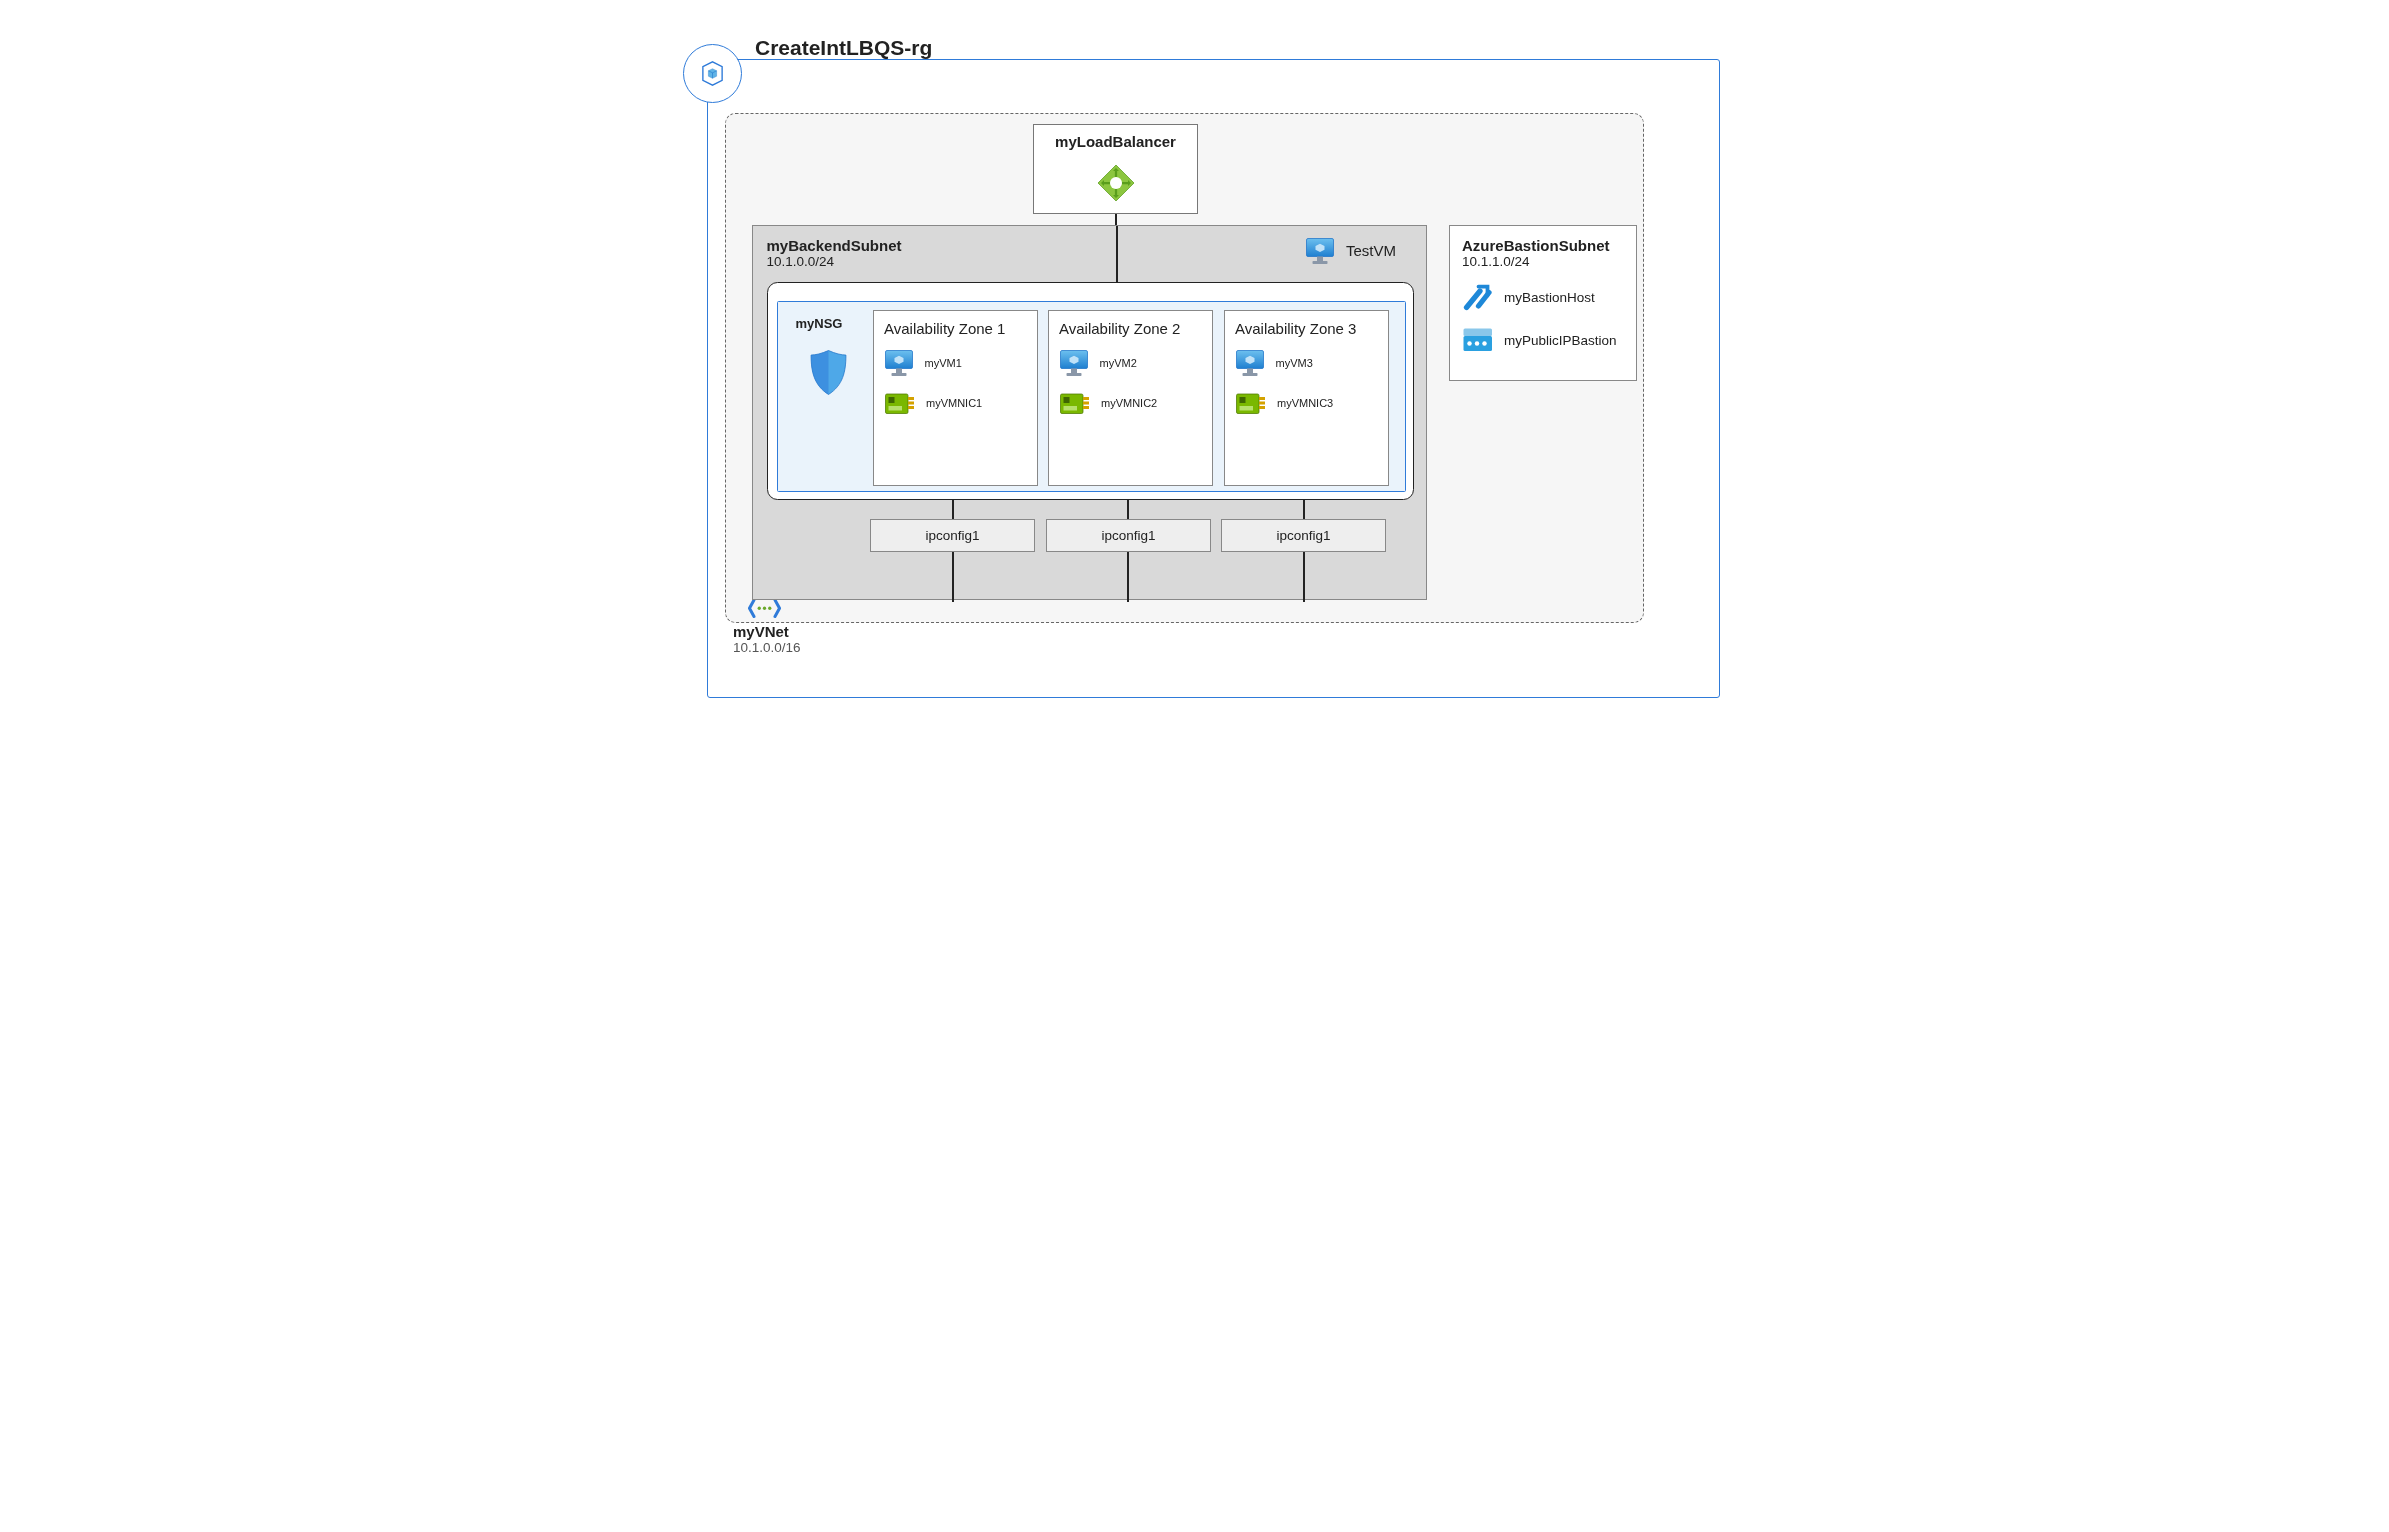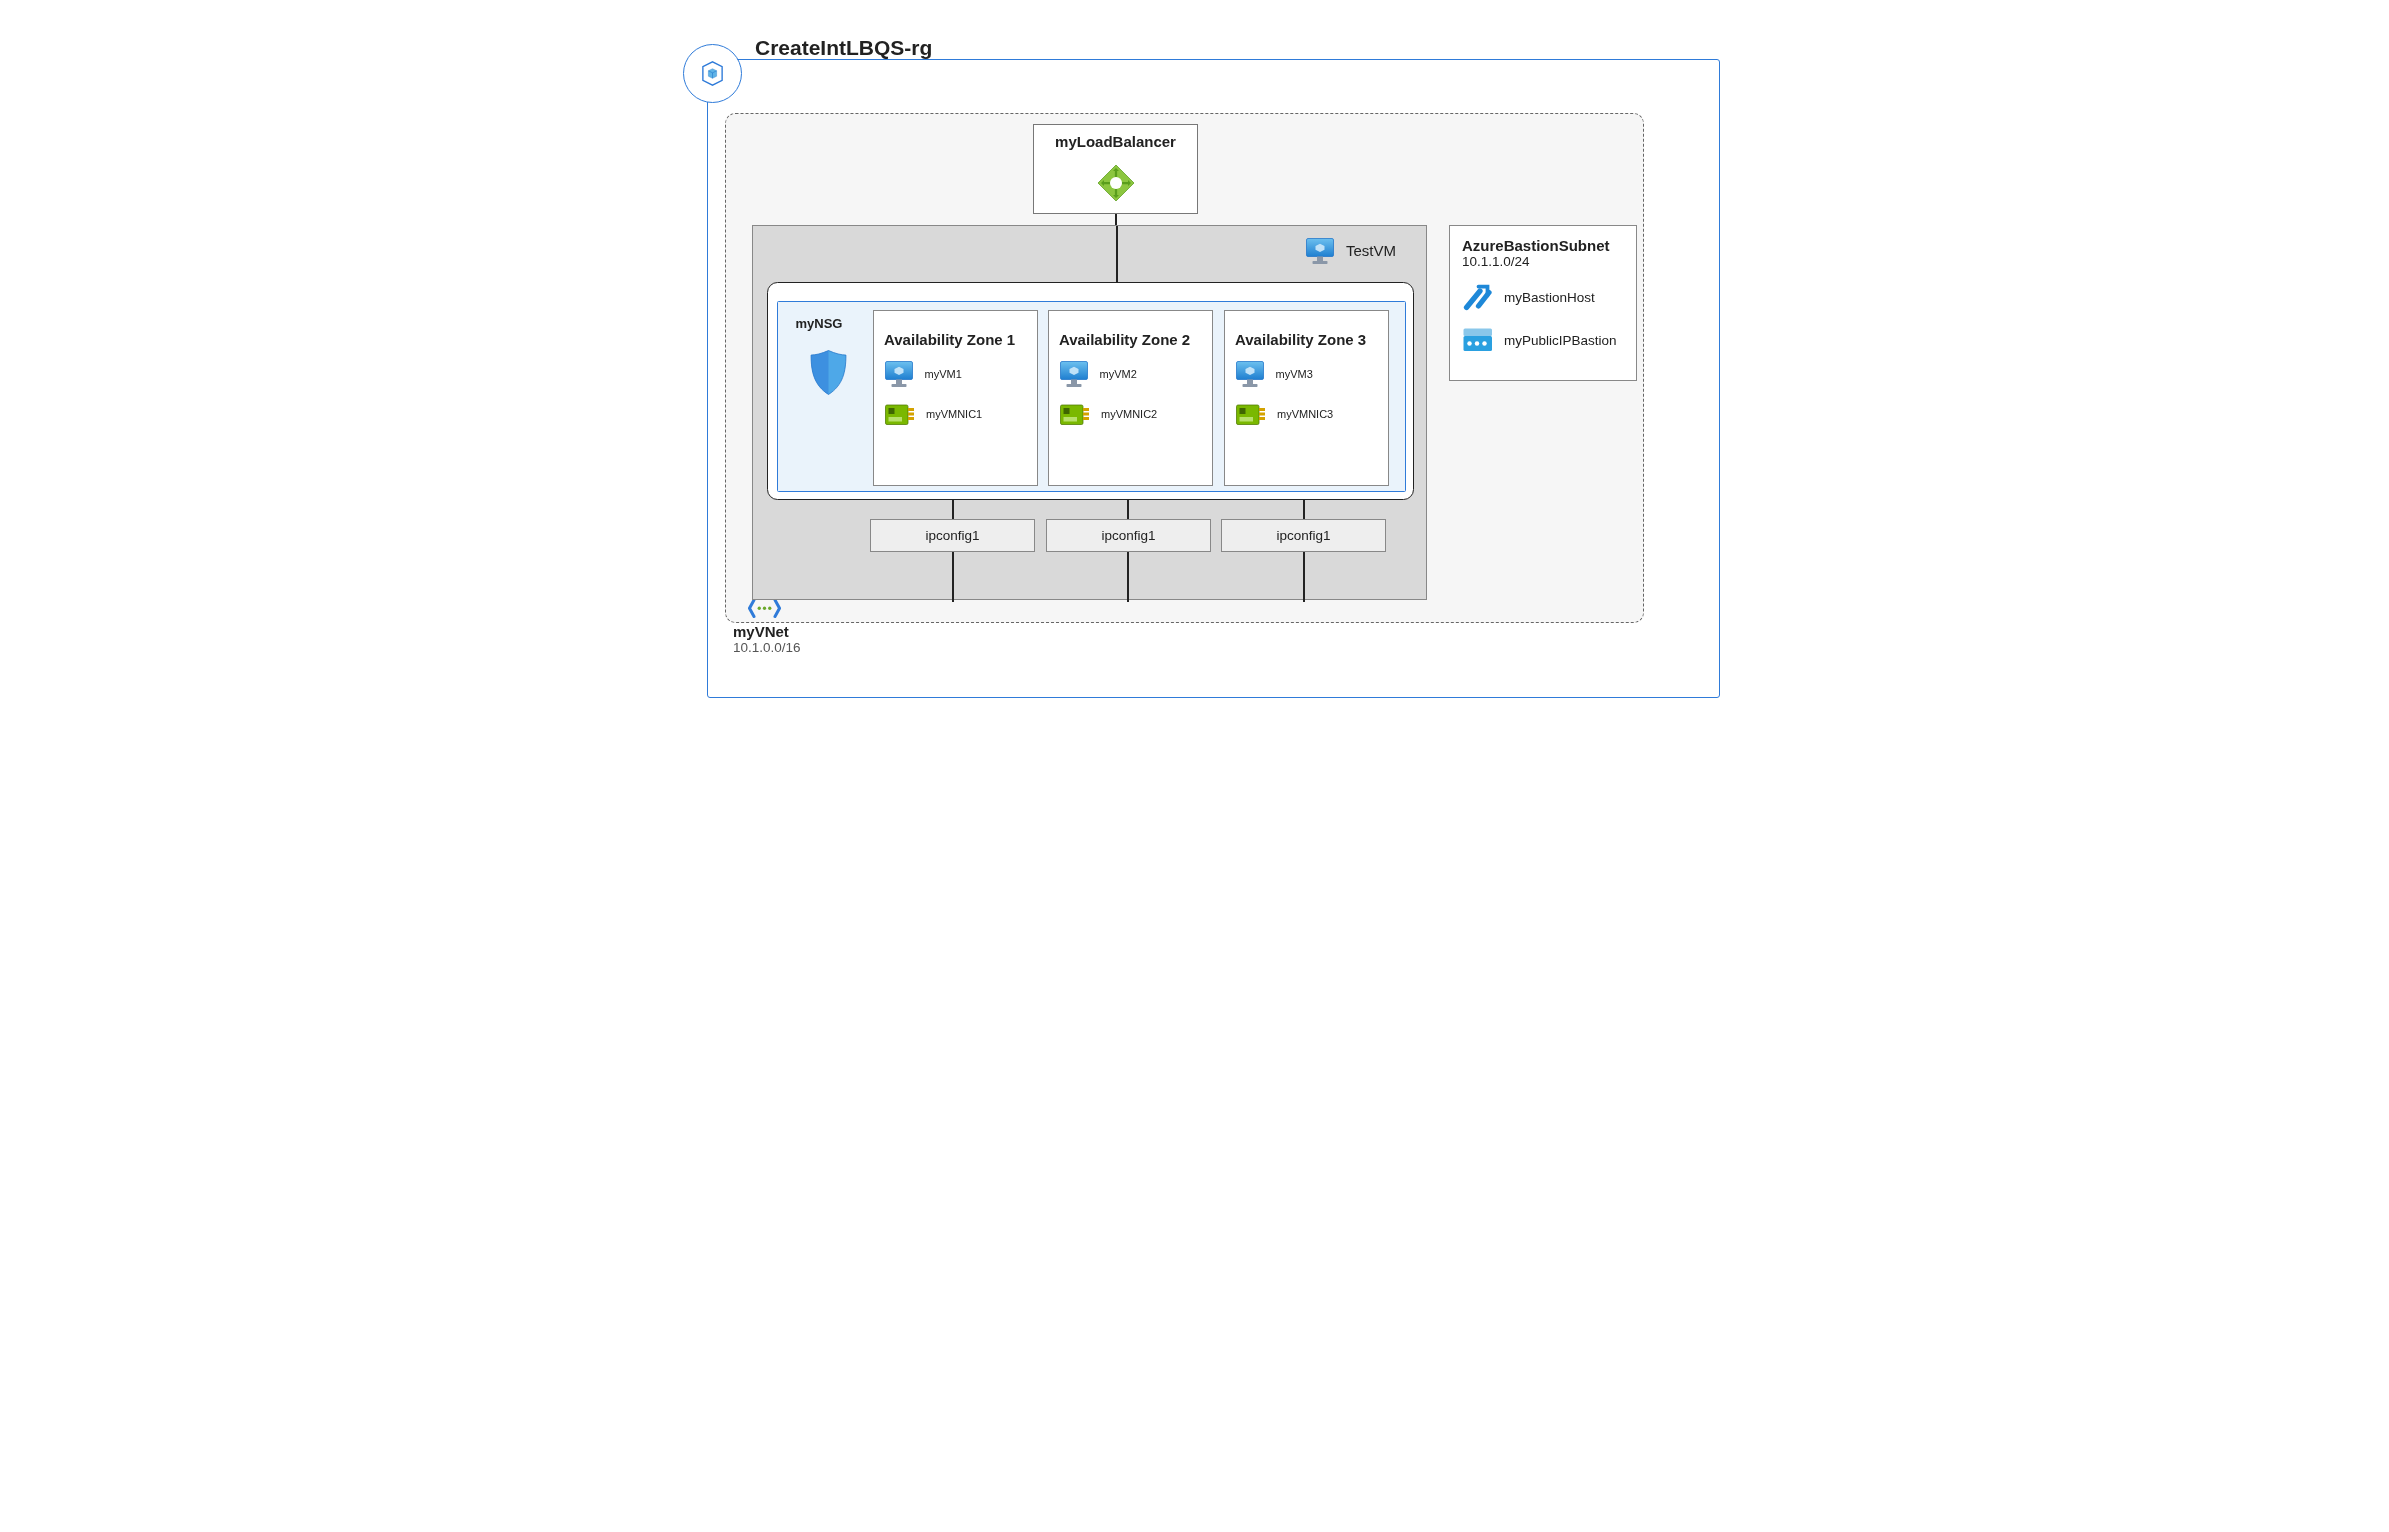--- a/index.html
+++ b/index.html
@@ -134,21 +134,21 @@
     top: 7.5px;
     width: 165px;
     height: 176px;
     border: 1.1px solid #888;
     background: #fff;
     padding: 9px 10.5px;
   }
   .az1 { left: 95px; }
   .az2 { left: 270px; }
   .az3 { left: 446px; }
-  .az-title { font-weight: 700; font-size: 15px; margin-bottom: 12px; margin-top: 11px; }
+  .az-title { font-weight: 400; font-size: 15px; margin-bottom: 12px; }
   .az-row { display: flex; align-items: center; gap: 10.5px; margin-top: 9px; margin-bottom: 13.5px; }
   .az-row span { font-size: 11px; }
 
   .ipconfig {
     position: absolute;
     width: 165px;
     height: 33px;
     border: 1.1px solid #888;
     background: #eee;
     display: flex;
@@ -217,20 +217,24 @@
       <path d="M28 4 L52 28 L28 52 L4 28 Z" fill="#8cc63f" stroke="#5a9e1c" stroke-width="1"></path>
       <circle cx="28" cy="28" r="8" fill="#fff"></circle>
       <path d="M28 10 L28 20 M28 36 L28 46 M10 28 L20 28 M36 28 L46 28" stroke="#5a9e1c" stroke-width="3"></path>
       <path d="M24 12 L28 8 L32 12 M24 44 L28 48 L32 44 M12 24 L8 28 L12 32 M44 24 L48 28 L44 32" fill="#5a9e1c"></path>
     </svg>
   </div>
 
   <div class="line vline" style="left:446px; top:184px; height:12px;"></div>
 
   <div class="backend-subnet">
+    <div class="subnet-header">
+      <div class="name">myBackendSubnet</div>
+      <div class="cidr">10.1.0.0/24</div>
+    </div>
     <div class="testvm">
       <svg class="icon" width="30" height="28.5" viewBox="0 0 40 38">
         <rect x="2" y="2" width="36" height="24" rx="2" fill="url(#gscreen)" stroke="#1e73c8"></rect>
         <rect x="16" y="26" width="8" height="6" fill="#8a97a8"></rect>
         <rect x="10" y="32" width="20" height="4" rx="1" fill="#8a97a8"></rect>
         <path d="M14 12 L20 9 L26 12 L26 17 L20 20 L14 17 Z" fill="#cde9fb" opacity="0.9"></path>
         <defs>
             <linearGradient id="gscreen" x1="0" y1="0" x2="0" y2="1">
               <stop offset="0" stop-color="#6cc0ef"></stop>
               <stop offset="1" stop-color="#1f7fd0"></stop>

